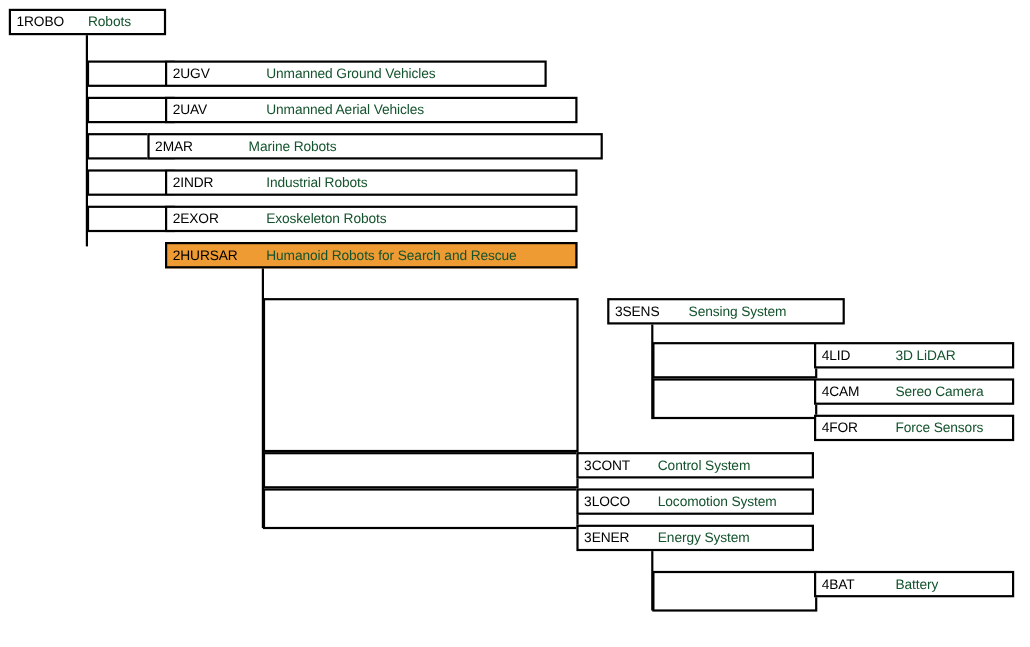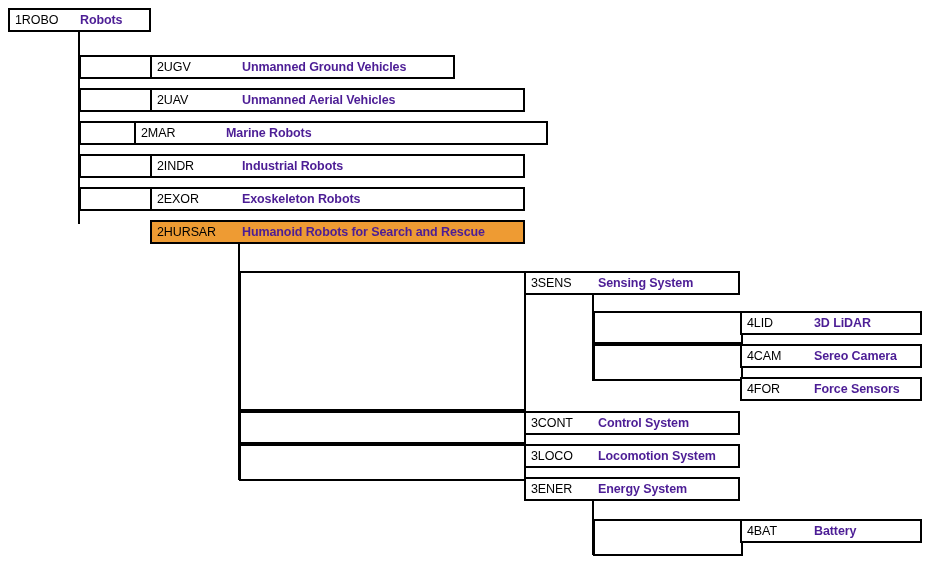--- a/index.html
+++ b/index.html
@@ -39,22 +39,22 @@
     font-size: 12.5px;
     font-weight: normal;
     color: #000000;
     letter-spacing: -0.1px;
   }
   .node .name {
     position: absolute;
     top: 50%;
     transform: translateY(-50%);
     font-size: 12.5px;
-    font-weight: bold;
-    color: #4c1d95;
+    font-weight: normal;
+    color: #14532d;
     letter-spacing: -0.1px;
   }
   .node.highlight {
     background: #ee9b33;
   }
 
   
   .bracket {
     position: absolute;
     box-sizing: border-box;
@@ -85,21 +85,21 @@
   </div>
 
   <div class="vline" style="left:78px; top:32px; height:192px;"></div>
 
   <div class="bracket" style="left:79px; top:55px; width:80px; height:24px;"></div>
   <div class="bracket" style="left:79px; top:88px; width:80px; height:24px;"></div>
   <div class="bracket" style="left:79px; top:121px; width:80px; height:24px;"></div>
   <div class="bracket" style="left:79px; top:154px; width:80px; height:24px;"></div>
   <div class="bracket" style="left:79px; top:187px; width:80px; height:24px;"></div>
 
-  <div class="node" style="left:150px; top:55px; width:305px;">
+  <div class="node" style="left:150px; top:55px; width:347px;">
     <span class="code">2UGV</span>
     <span class="name ind-90">Unmanned Ground Vehicles</span>
   </div>
 
   <div class="node" style="left:150px; top:88px; width:375px;">
     <span class="code">2UAV</span>
     <span class="name ind-90">Unmanned Aerial Vehicles</span>
   </div>
 
   <div class="node" style="left:134px; top:121px; width:414px;">
@@ -121,21 +121,21 @@
     <span class="code">2HURSAR</span>
     <span class="name ind-90">Humanoid Robots for Search and Rescue</span>
   </div>
 
   <div class="vline" style="left:238px; top:244px; height:236px;"></div>
 
   <div class="bracket" style="left:239px; top:271px; width:287px; height:140px;"></div>
   <div class="bracket" style="left:239px; top:411px; width:287px; height:33px;"></div>
   <div class="bracket" style="left:239px; top:444px; width:287px; height:37px;"></div>
 
-  <div class="node" style="left:524px; top:271px; width:216px;">
+  <div class="node" style="left:552px; top:271px; width:216px;">
     <span class="code">3SENS</span>
     <span class="name ind-72">Sensing System</span>
   </div>
 
   <div class="node" style="left:524px; top:411px; width:216px;">
     <span class="code">3CONT</span>
     <span class="name ind-72">Control System</span>
   </div>
 
   <div class="node" style="left:524px; top:444px; width:216px;">

